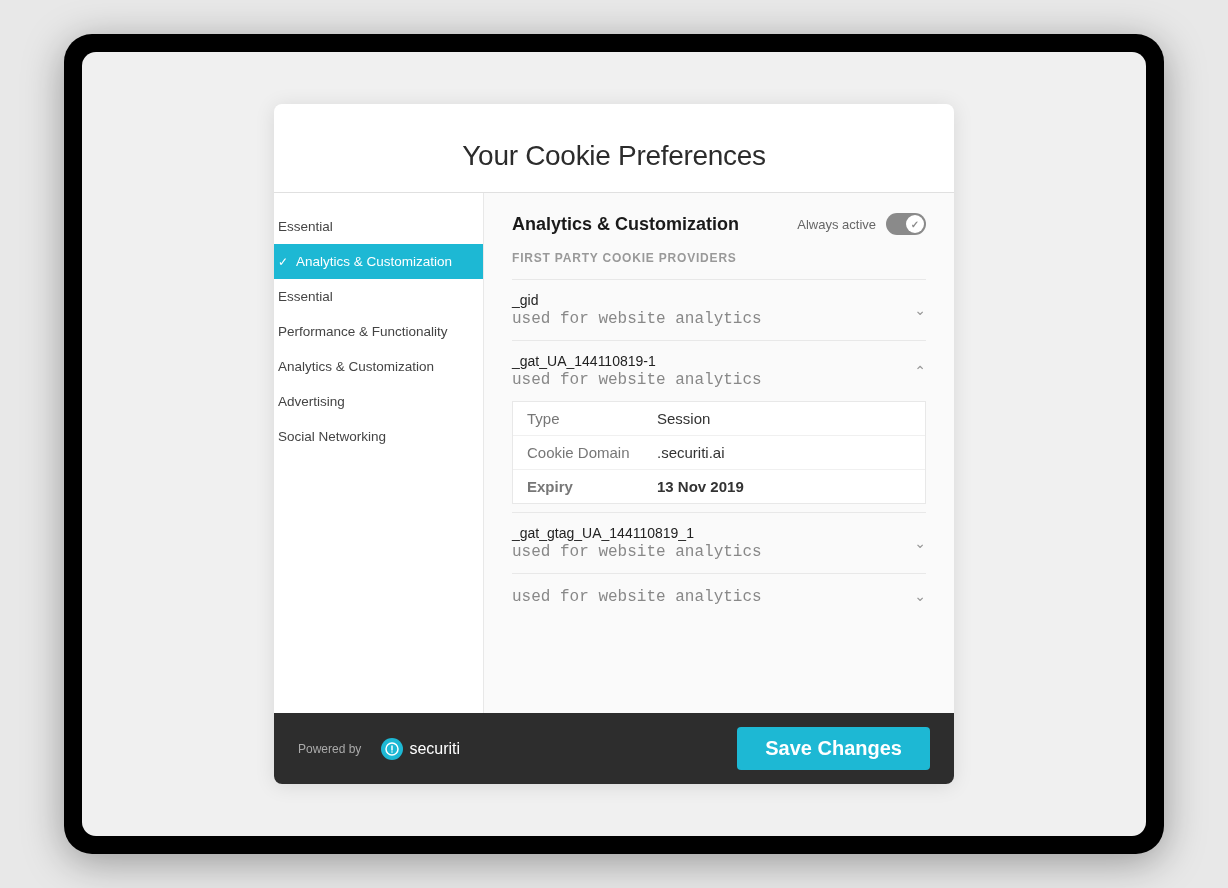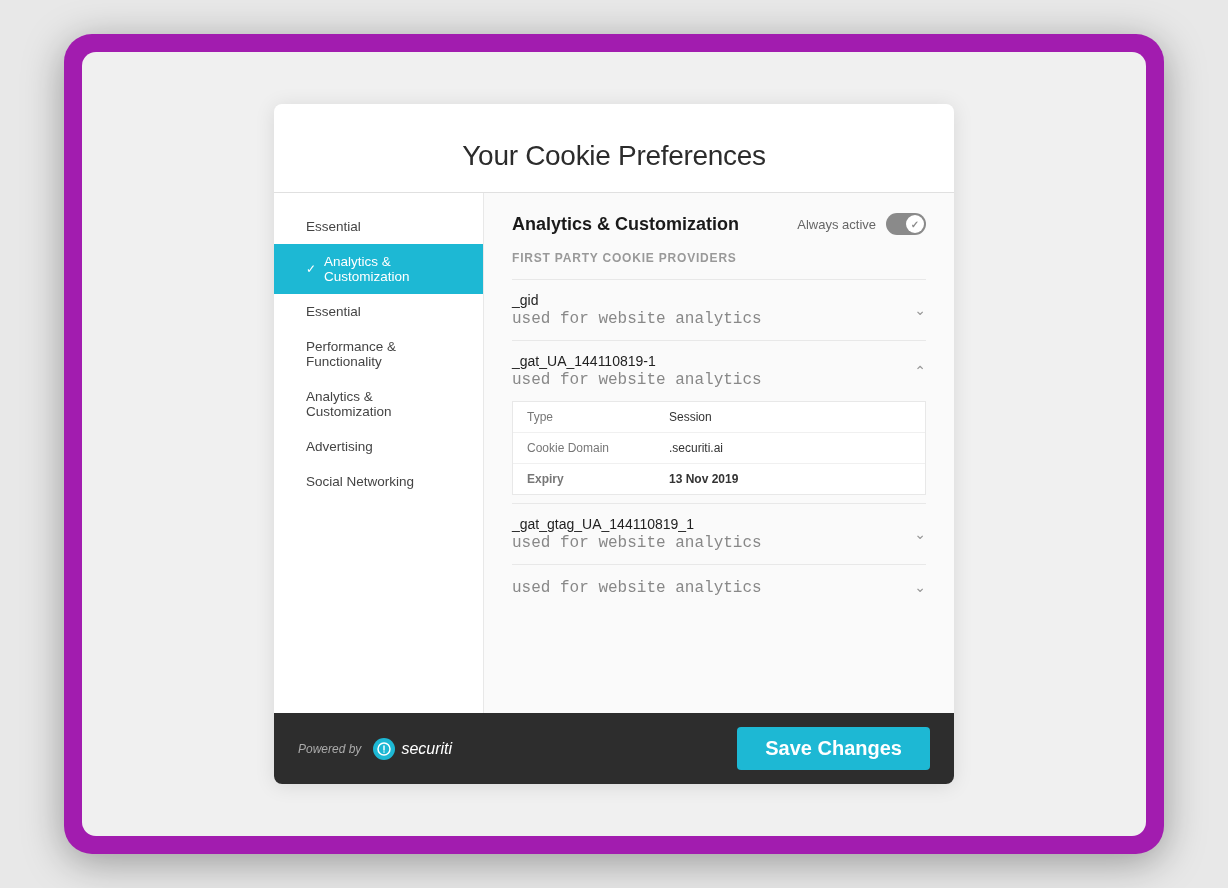--- a/index.html
+++ b/index.html
@@ -6,21 +6,21 @@
     body {
       background: #e8e8e8;
       display: flex;
       align-items: center;
       justify-content: center;
       min-height: 888px;
       width: 1228px;
       font-family: -apple-system, BlinkMacSystemFont, 'Segoe UI', sans-serif;
     }
     .device-frame {
-      background: #a21caf;
+      background: #000000;
       border-radius: 28px;
       padding: 18px;
       width: 1100px;
       height: 820px;
       display: flex;
       align-items: center;
       justify-content: flex-end;
       box-shadow: 0 8px 40px rgba(0,0,0,0.35);
     }
     .device-screen {
@@ -60,21 +60,21 @@
       overflow: hidden;
     }
     .sidebar {
       width: 210px;
       flex-shrink: 0;
       padding: 16px 0;
       border-right: 1px solid #e8e8e8;
       background: #fff;
     }
     .sidebar-item {
-      padding: 10px 32px;
+      padding: 10px 4px;
       font-size: 13.5px;
       color: #444;
       cursor: pointer;
       display: flex;
       align-items: center;
       gap: 8px;
     }
     .sidebar-item.active {
       background: #1db8d4;
       color: #fff;
@@ -171,22 +171,21 @@
     }
     .cookie-details {
       background: #fff;
       border: 1px solid #e8e8e8;
       margin-bottom: 8px;
     }
     .detail-row {
       display: flex;
       padding: 8px 14px;
       border-bottom: 1px solid #f0f0f0;
-      font-size: 12px;
-      gap: 12px;
+      font-size: 15px;
     }
     .detail-row:last-child {
       border-bottom: none;
       font-weight: bold;
     }
     .detail-label {
       width: 130px;
       color: #777;
       flex-shrink: 0;
     }
@@ -197,24 +196,23 @@
       background: #2d2d2d;
       padding: 14px 24px;
       display: flex;
       align-items: center;
       justify-content: space-between;
       flex-shrink: 0;
     }
     .powered-by {
       display: flex;
       align-items: center;
-      gap: 12px;
+      gap: 20px;
       color: #aaa;
       font-size: 12px;
-      font-style: italic;
     }
     .securiti-logo {
       display: flex;
       align-items: center;
       gap: 6px;
     }
     .securiti-icon {
       width: 22px;
       height: 22px;
       border-radius: 50%;

